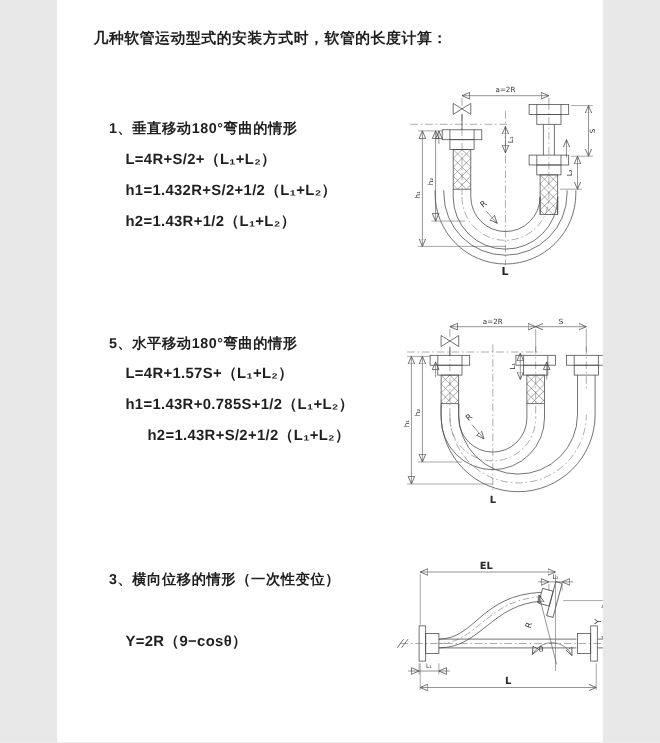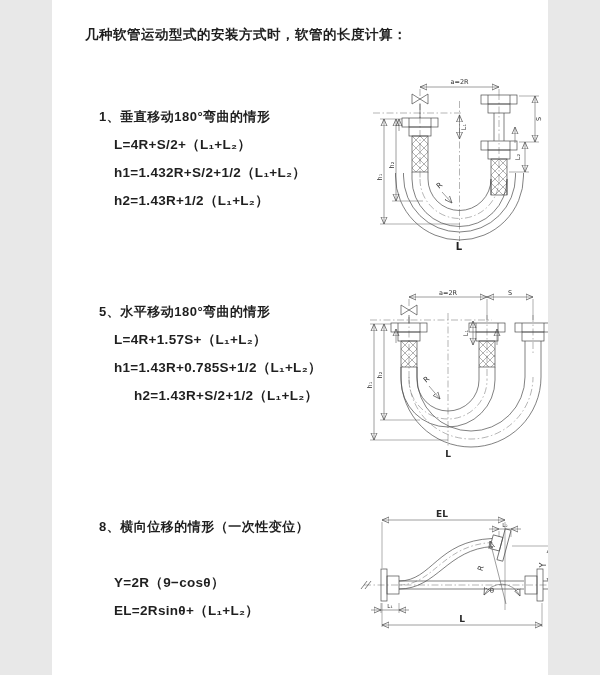--- a/index.html
+++ b/index.html
@@ -34,23 +34,22 @@
   <div class="sec-heading" style="left:47px;top:108px;">1、垂直移动180°弯曲的情形</div>
   <div class="formula" style="left:62px;top:136px;">L=4R+S/2+（L₁+L₂）</div>
   <div class="formula" style="left:62px;top:164px;text-align:right;">h1=1.432R+S/2+1/2（L₁+L₂）</div>
   <div class="formula" style="left:62px;top:192px;">h2=1.43R+1/2（L₁+L₂）</div>
 
   <div class="sec-heading" style="left:47px;top:303px;">5、水平移动180°弯曲的情形</div>
   <div class="formula" style="left:62px;top:331px;">L=4R+1.57S+（L₁+L₂）</div>
   <div class="formula" style="left:62px;top:359px;">h1=1.43R+0.785S+1/2（L₁+L₂）</div>
   <div class="formula" style="left:62px;top:387px;margin-left:20px;">h2=1.43R+S/2+1/2（L₁+L₂）</div>
 
-  <div class="sec-heading" style="left:47px;top:518px;">8、横向位移的情形（一次性变位）</div>
+  <div class="sec-heading" style="left:47px;top:518px;">3、横向位移的情形（一次性变位）</div>
   <div class="formula" style="left:62px;top:574px;">Y=2R（9−cosθ）</div>
-  <div class="formula" style="left:62px;top:602px;">EL=2Rsinθ+（L₁+L₂）</div>
 
   <svg style="left:313px;top:73px;" width="235" height="185" viewBox="0 0 235 185">
     <defs>
       <marker id="a1" markerWidth="8" markerHeight="8" refX="7" refY="4" orient="auto-start-reverse" markerUnits="userSpaceOnUse">
         <path d="M0 1 L7 4 L0 7 Z" fill="#444" stroke="none"></path>
       </marker>
     </defs>
 
     <g>
       <path class="cl" d="M55 30 V106"></path>

